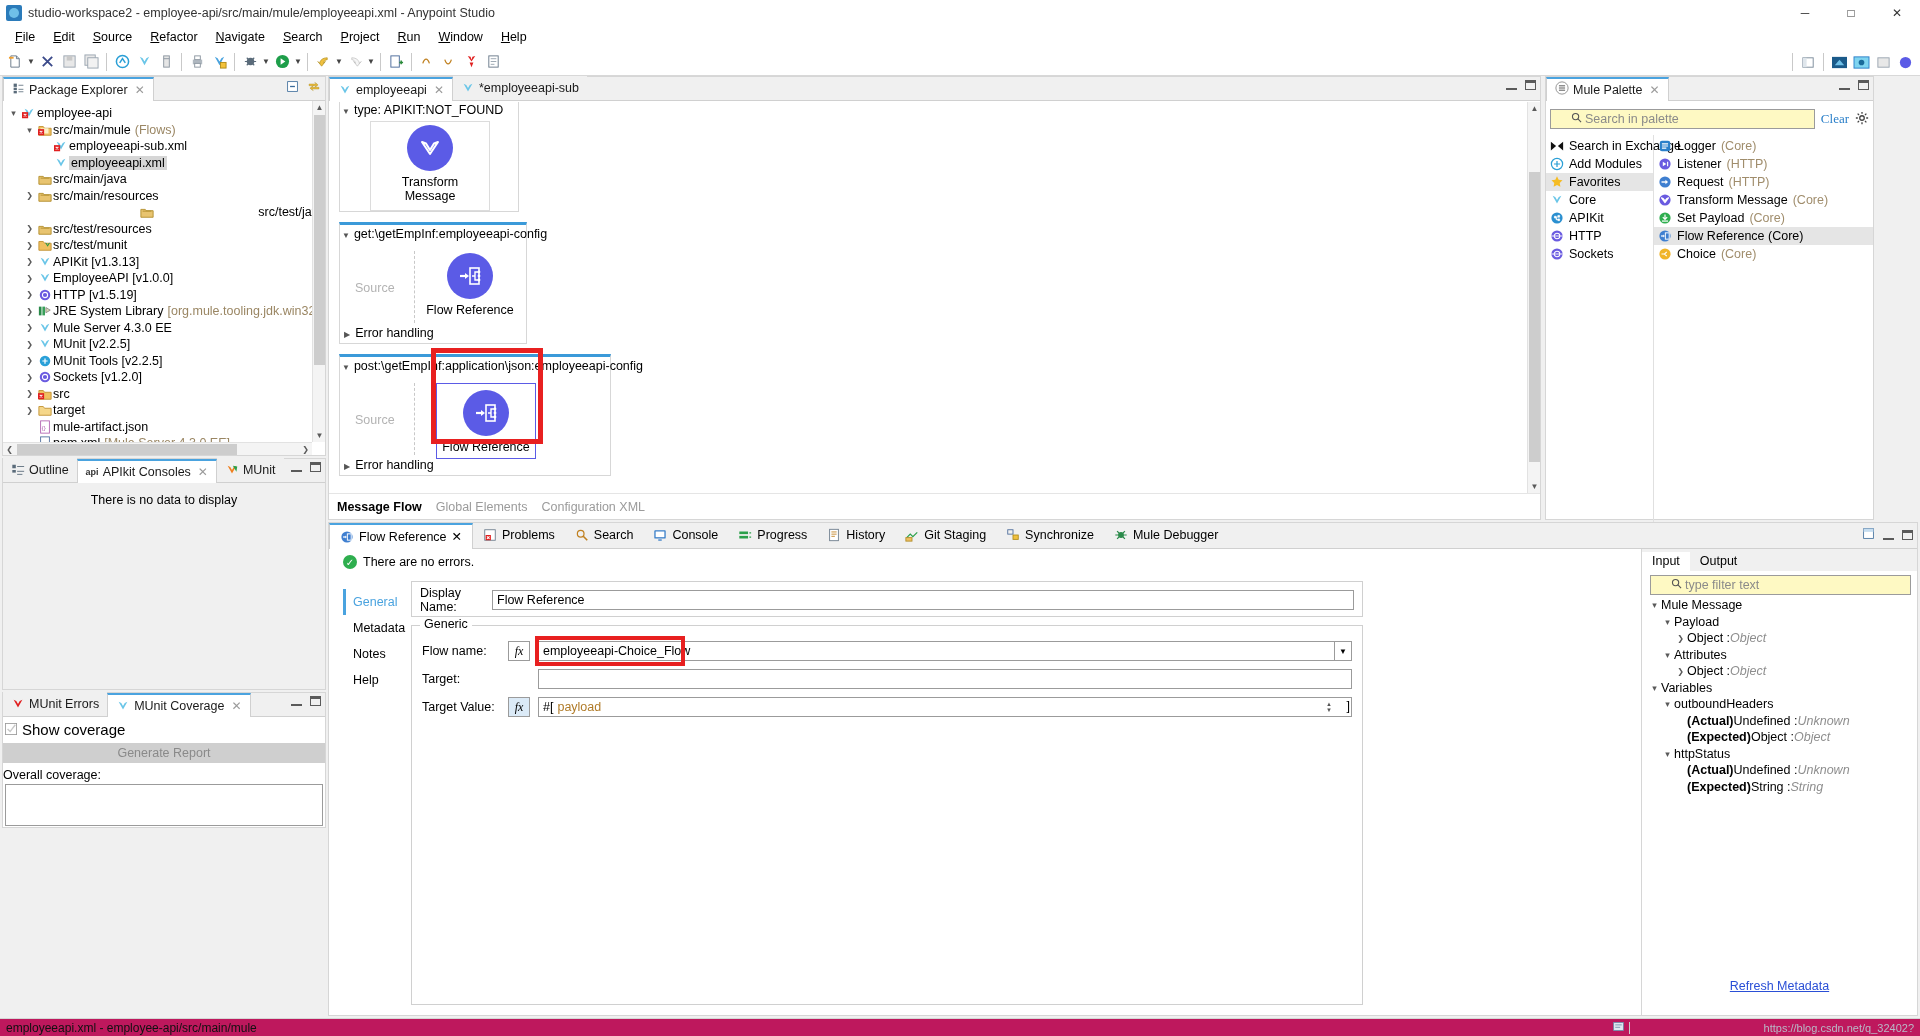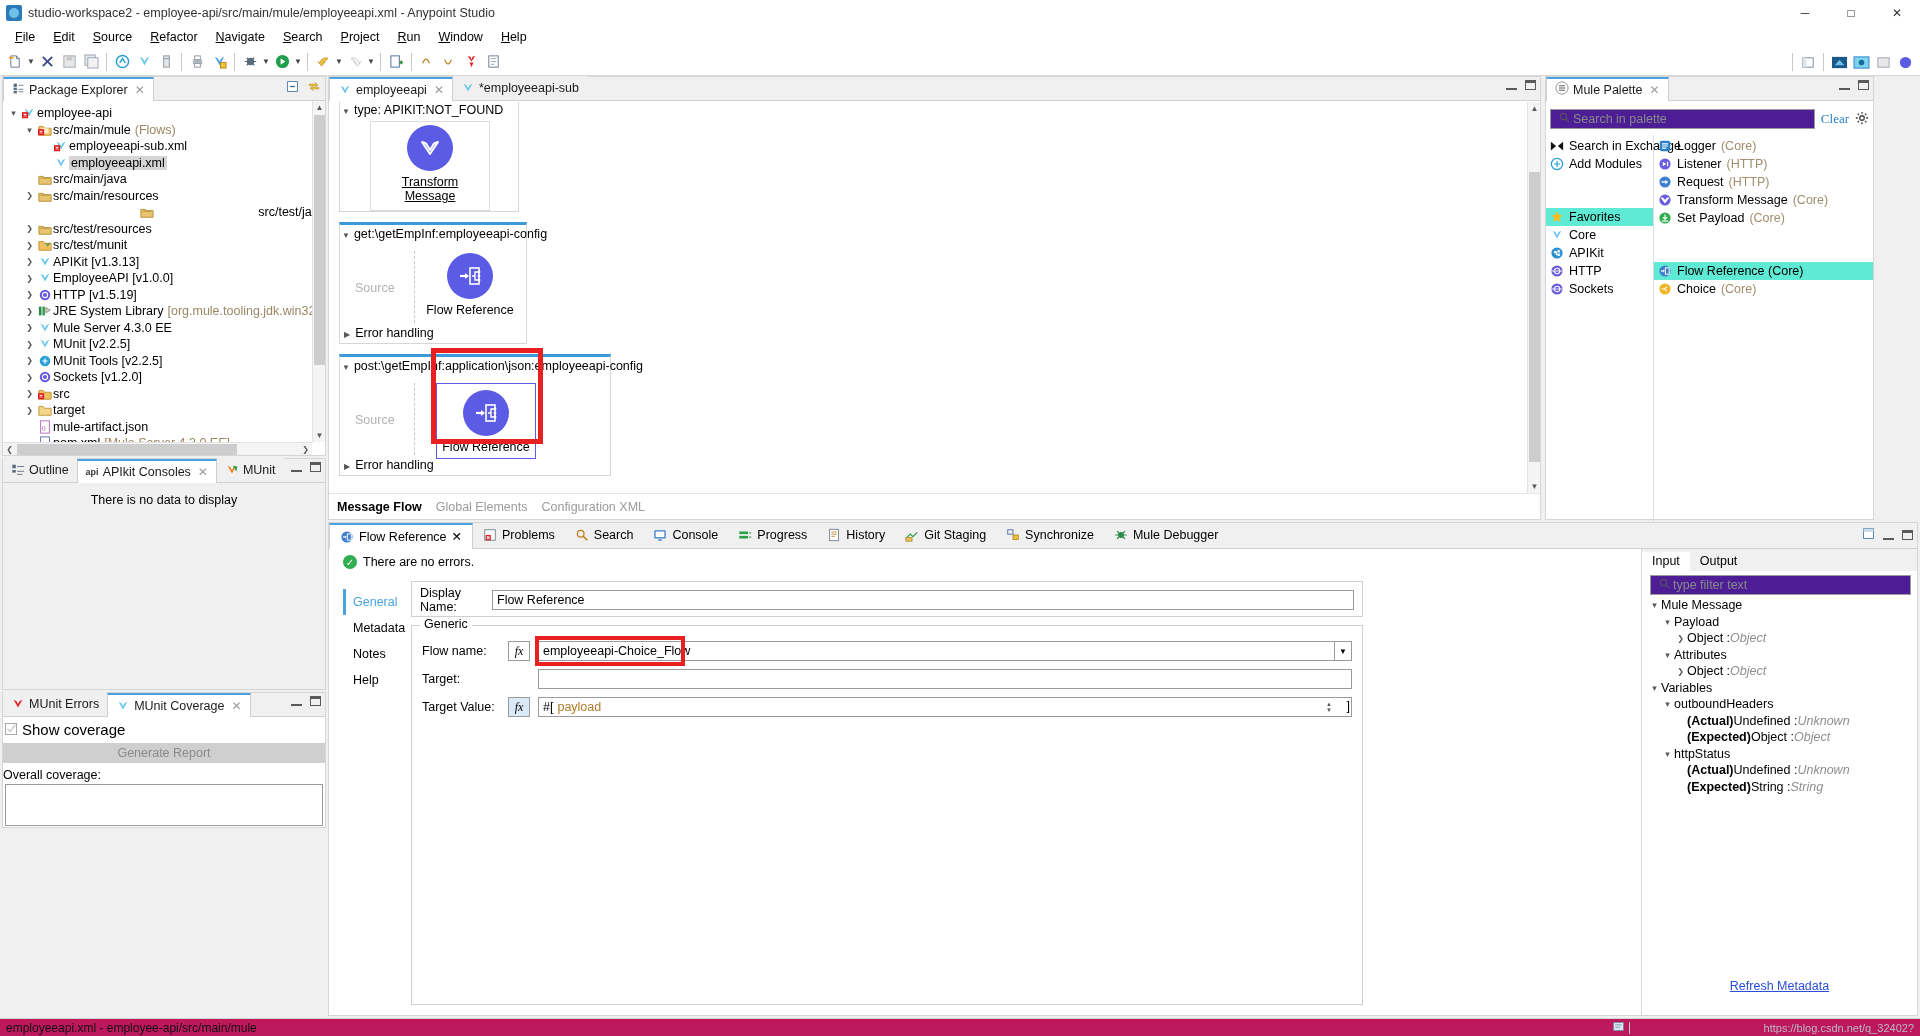--- a/index.html
+++ b/index.html
@@ -92,28 +92,28 @@
   .redbox { position:absolute; border:5px solid #e82020; }
 
   
   .ed-modes { position:absolute; left:0; right:0; bottom:0; height:26px; background:#fff;
               display:flex; align-items:center; gap:14px; padding-left:8px; font-size:12.5px;
               border-top:1px solid #e5e5e5;}
   .ed-modes .m { color:#9b9b9b; }
   .ed-modes .m.active { color:#000; font-weight:bold; }
 
   
-  .pal-search { margin:4px 6px 4px 4px; height:20px; border:1px solid #9b9b9b; background:#4c1d95;
-                display:flex; align-items:center; padding:0 8px; font-size:12.5px; color:#8a8a8a; gap:3px;}
+  .pal-search { margin:4px 6px 4px 4px; height:20px; border:1px solid #9b9b9b; background:#fef9c3;
+                display:flex; align-items:center; padding:0 20px; font-size:12.5px; color:#8a8a8a; gap:3px;}
   .pal-body { display:flex; height:calc(100% - 52px); }
   .pal-left { width:108px; border-right:1px solid #e0e0e0; padding-top:2px; }
   .pal-right { flex:1; padding-top:2px; }
   .pal-item { height:18px; display:flex; align-items:center; gap:5px; font-size:12.5px; padding-left:4px;
               white-space:nowrap; }
-  .pal-item.sel { background:#5eead4;margin-top:35px; }
+  .pal-item.sel { background:#e5e5e5; }
   .pal-item .muted { color:#a08d6c; }
 
   
   .props-tabs { height:26px; background:#f0f0f0; display:flex; align-items:flex-end; position:relative;
                 border-bottom:1px solid #d0d0d0;}
   .ptab { height:26px; display:flex; align-items:center; gap:5px; padding:0 10px; font-size:12.5px;
           white-space:nowrap; }
   .ptab.active { background:#fff; border-top:2px solid #4aa3df; border-left:1px solid #d0d0d0;
                  border-right:1px solid #d0d0d0; margin-bottom:-1px; padding-bottom:1px; }
 
@@ -695,21 +695,21 @@
         </div>
 
       <div class="canvas" style="top:25px; bottom:26px; left:0; right:0;">
 
         <div class="flowbox" style="left:10px; top:-30px; width:180px; height:140px;">
           <div class="flow-title" style="padding-top:30px;">
             <span class="tri-down"></span>
             <span>type: APIKIT:NOT_FOUND</span>
           </div>
           <div style="position:absolute; left:30px; top:48px; width:120px; height:90px; border:1px solid #dcdcdc;"></div>
-          <div class="node" style="left:30px; top:52px; width:120px;text-decoration:underline;">
+          <div class="node" style="left:30px; top:52px; width:120px;">
             <div class="circ">
               <svg width="26" height="26" viewBox="0 0 26 26">
                 <path d="M5 7l8 12 8-12-4 1.5L13 15 9 8.5z" fill="none" stroke="#fff" stroke-width="2" stroke-linejoin="round"></path>
               </svg>
             </div>
             <div class="nlabel">Transform</div>
             <div class="nlabel" style="margin-top:0">Message</div>
           </div>
         </div>
 

